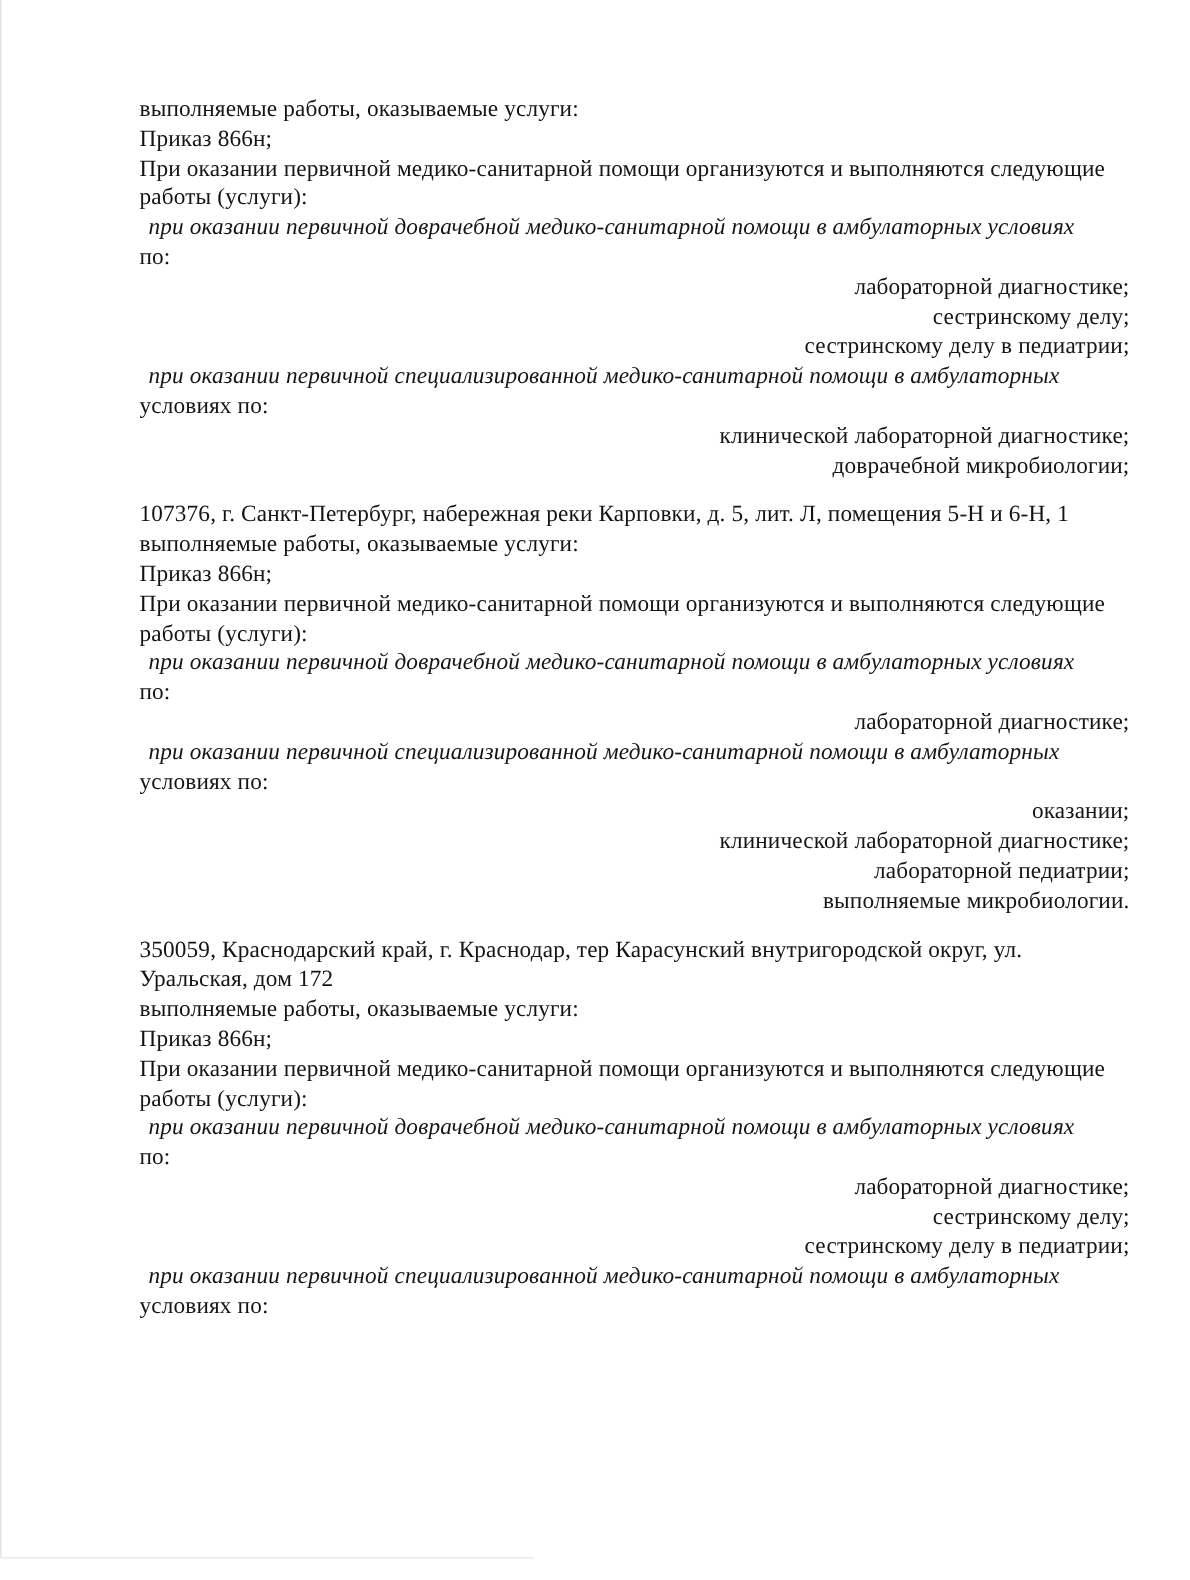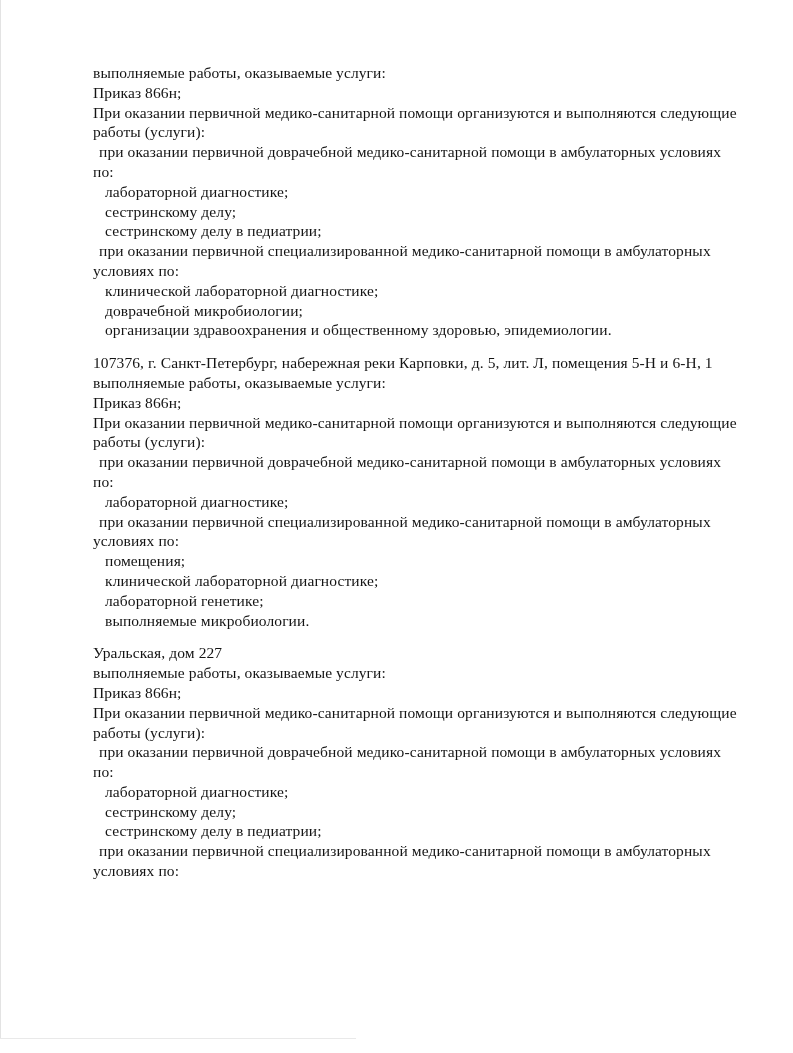--- a/index.html
+++ b/index.html
@@ -39,22 +39,22 @@
     font-size: 15.5px;
     line-height: 19.8px;
     color: #141414;
     letter-spacing: 0.1px;
   }
   .section + .section {
     margin-top: 13px;
   }
   .line { white-space: nowrap; }
   .l0 { padding-left: 0; }
-  .l1 { padding-left: 6px; }
-  .l2 { padding-left: 12px; }
+  .l1 { padding-left: 6px; font-style: italic; }
+  .l2 { padding-left: 12px; text-align: right; }
 </style>
 </head>
 <body>
 
 <div class="page">
   <div class="frame-left"></div>
   <div class="frame-bottom"></div>
   <div class="doc" id="doc">
       <div class="section">
         <div class="line l0">выполняемые работы, оказываемые услуги:</div>
@@ -63,40 +63,40 @@
         <div class="line l0">работы (услуги):</div>
         <div class="line l1">при оказании первичной доврачебной медико-санитарной помощи в амбулаторных условиях</div>
         <div class="line l0">по:</div>
         <div class="line l2">лабораторной диагностике;</div>
         <div class="line l2">сестринскому делу;</div>
         <div class="line l2">сестринскому делу в педиатрии;</div>
         <div class="line l1">при оказании первичной специализированной медико-санитарной помощи в амбулаторных</div>
         <div class="line l0">условиях по:</div>
         <div class="line l2">клинической лабораторной диагностике;</div>
         <div class="line l2">доврачебной микробиологии;</div>
-        <div class="line l2">организации здравоохранения и общественному здоровью, эпидемиологии.</div>
       </div>
       <div class="section">
         <div class="line l0">107376, г. Санкт-Петербург, набережная реки Карповки, д. 5, лит. Л, помещения 5-Н и 6-Н, 1</div>
         <div class="line l0">выполняемые работы, оказываемые услуги:</div>
         <div class="line l0">Приказ 866н;</div>
         <div class="line l0">При оказании первичной медико-санитарной помощи организуются и выполняются следующие</div>
         <div class="line l0">работы (услуги):</div>
         <div class="line l1">при оказании первичной доврачебной медико-санитарной помощи в амбулаторных условиях</div>
         <div class="line l0">по:</div>
         <div class="line l2">лабораторной диагностике;</div>
         <div class="line l1">при оказании первичной специализированной медико-санитарной помощи в амбулаторных</div>
         <div class="line l0">условиях по:</div>
-        <div class="line l2">помещения;</div>
+        <div class="line l2">оказании;</div>
         <div class="line l2">клинической лабораторной диагностике;</div>
-        <div class="line l2">лабораторной генетике;</div>
+        <div class="line l2">лабораторной педиатрии;</div>
         <div class="line l2">выполняемые микробиологии.</div>
       </div>
       <div class="section">
-        <div class="line l0">Уральская, дом 227</div>
+        <div class="line l0">350059, Краснодарский край, г. Краснодар, тер Карасунский внутригородской округ, ул.</div>
+        <div class="line l0">Уральская, дом 172</div>
         <div class="line l0">выполняемые работы, оказываемые услуги:</div>
         <div class="line l0">Приказ 866н;</div>
         <div class="line l0">При оказании первичной медико-санитарной помощи организуются и выполняются следующие</div>
         <div class="line l0">работы (услуги):</div>
         <div class="line l1">при оказании первичной доврачебной медико-санитарной помощи в амбулаторных условиях</div>
         <div class="line l0">по:</div>
         <div class="line l2">лабораторной диагностике;</div>
         <div class="line l2">сестринскому делу;</div>
         <div class="line l2">сестринскому делу в педиатрии;</div>
         <div class="line l1">при оказании первичной специализированной медико-санитарной помощи в амбулаторных</div>

